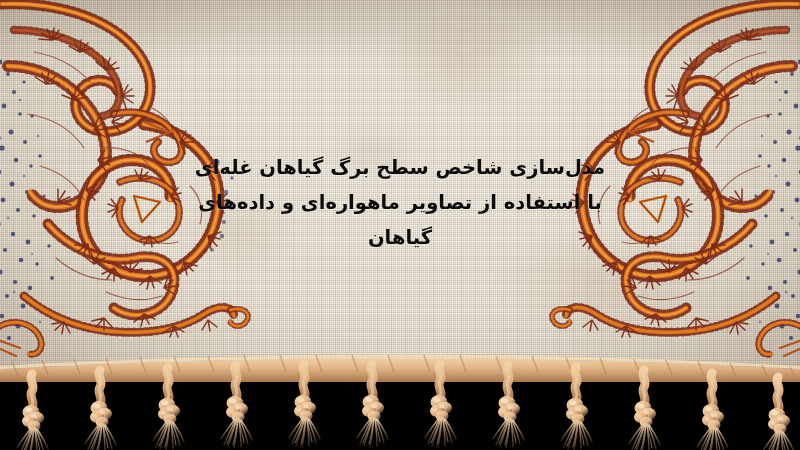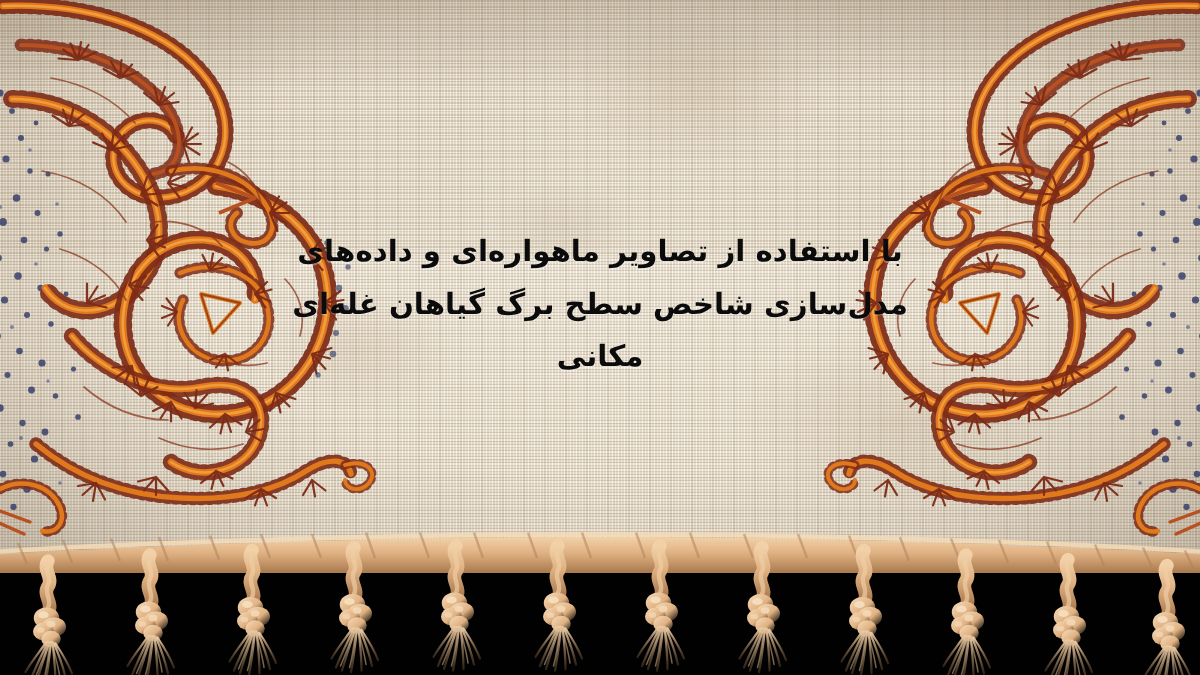--- a/index.html
+++ b/index.html
@@ -423,23 +423,23 @@
         <use href="#flourish-arrow"></use>
         <use href="#lower-lobe"></use>
         <use href="#bottom-tendril"></use>
         <use href="#bottom-claw"></use>
         <use href="#stitch-fans"></use>
         <use href="#hairlines"></use>
       </svg>
     </div>
 
     <div id="title-block">
+      <div class="title-line l1">مدل‌سازی شاخص سطح برگ گیاهان غله‌ای</div>
       <div class="title-line l2">با استفاده از تصاویر ماهواره‌ای و داده‌های</div>
-      <div class="title-line l1">مدل‌سازی شاخص سطح برگ گیاهان غله‌ای</div>
-      <div class="title-line l3">مکانی</div>
+      <div class="title-line l3">گیاهان</div>
     </div>
   </div>
 
   <div id="fringe">
     <svg viewBox="0 0 800 98" xmlns="http://www.w3.org/2000/svg" preserveAspectRatio="none">
       <defs>
         <linearGradient id="ropeG" x1="0" y1="0" x2="0" y2="1">
           <stop offset="0%" stop-color="#f2d1a8"></stop>
           <stop offset="45%" stop-color="#dfb182"></stop>
           <stop offset="100%" stop-color="#a9794e"></stop>

